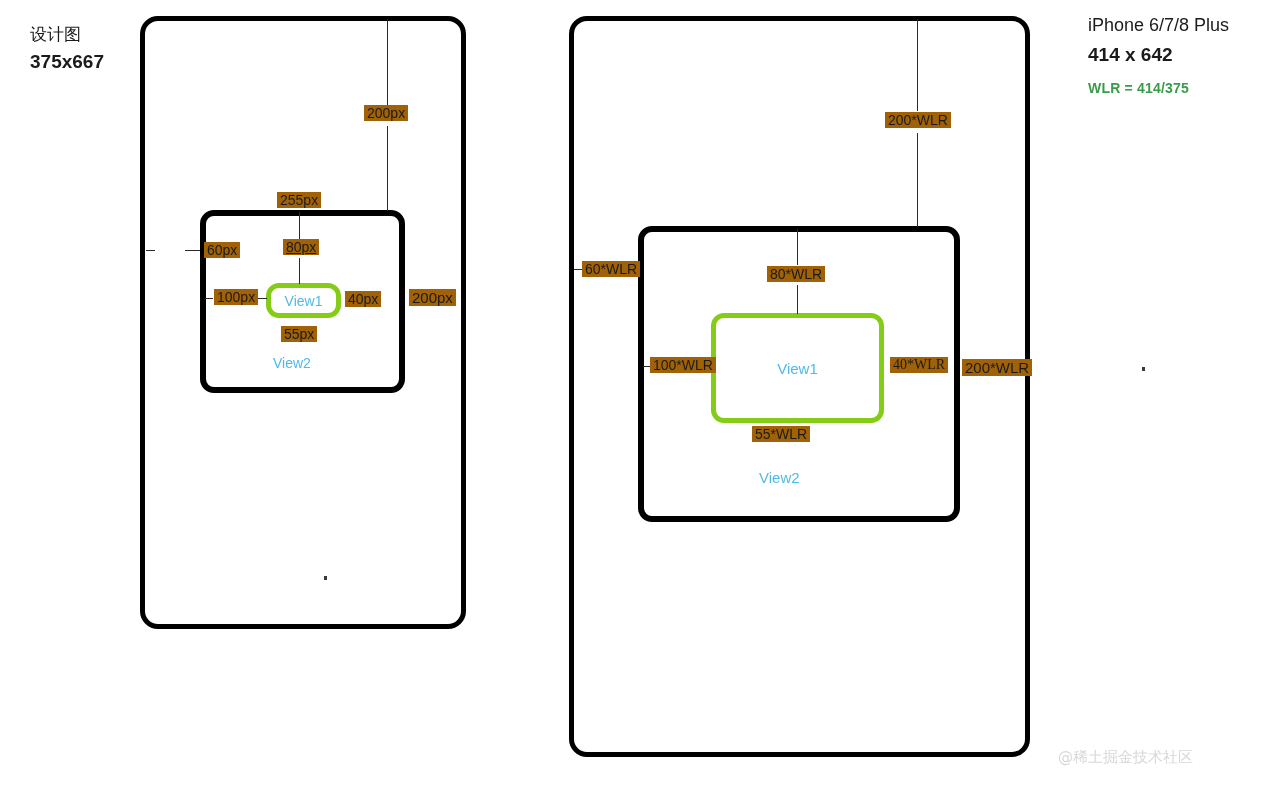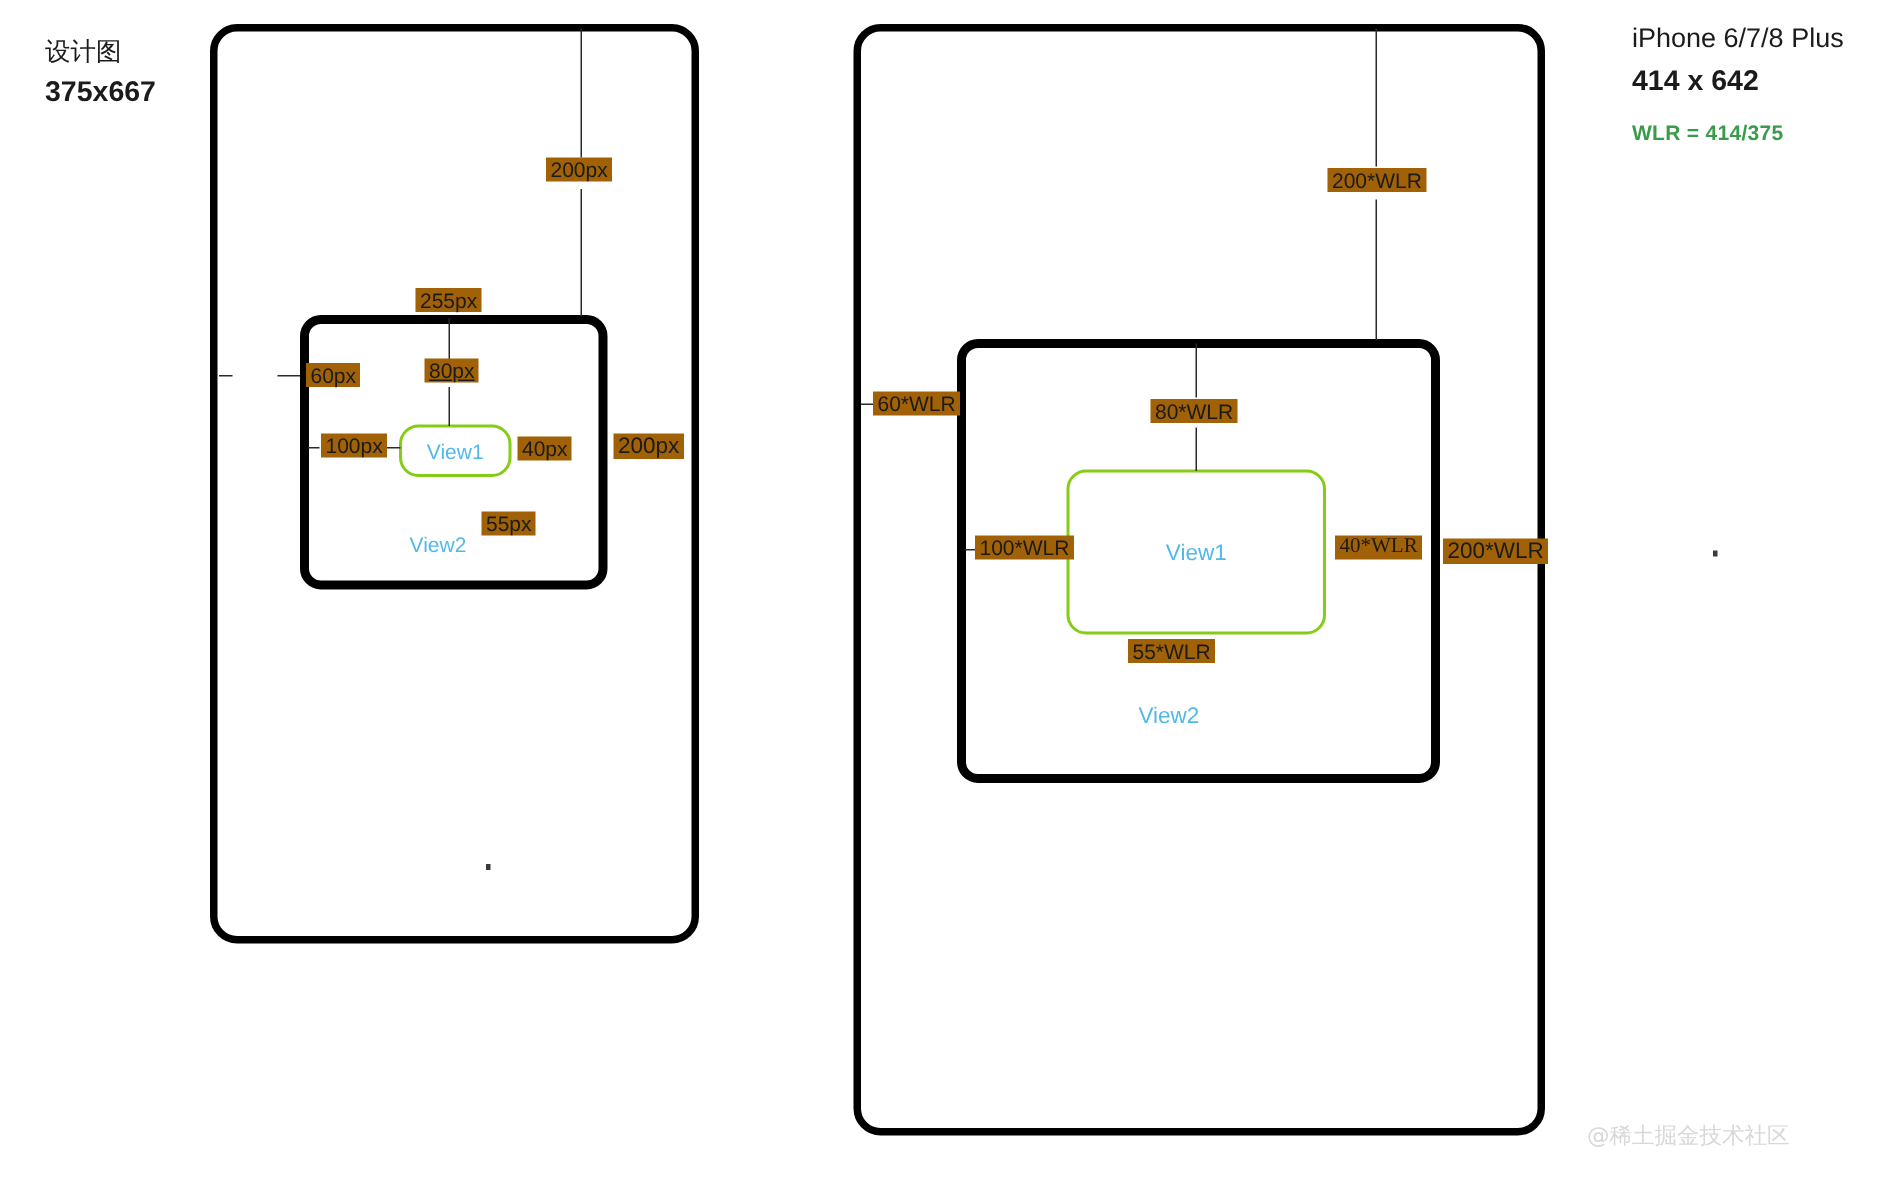--- a/index.html
+++ b/index.html
@@ -55,21 +55,21 @@
     border-radius: 14px;
     background: #ffffff;
     box-sizing: border-box;
   }
   #view2-left  { left: 200px; top: 210px; width: 205px; height: 183px; }
   #view2-right { left: 638px; top: 226px; width: 322px; height: 296px; }
 
   
   .view1 {
     position: absolute;
-    border: 2px solid #84cc16;
+    border: 5px solid #84cc16;
     border-radius: 13px;
     background: #ffffff;
     box-sizing: border-box;
     display: flex;
     align-items: center;
     justify-content: center;
   }
   #view1-left  { left: 266px; top: 283px; width: 75px; height: 35px; }
   #view1-right { left: 711px; top: 313px; width: 173px; height: 110px; }
 
@@ -101,21 +101,21 @@
   }
   .dim.big { font-size: 15px; }
 
   
   #dim-200-left   { left: 364px; top: 105px; }
   #dim-255-left   { left: 277px; top: 192px; }
   #dim-80-left    { left: 283px; top: 239px; text-decoration: underline; }
   #dim-60-left    { left: 156px; top: 242px; margin-left: 48px; }
   #dim-100-left   { left: 214px; top: 289px; }
   #dim-40-left    { left: 345px; top: 291px; }
-  #dim-55-left    { left: 281px; top: 341px; margin-left: 40px; }
+  #dim-55-left    { left: 281px; top: 326px; }
   #dim-200r-left  { left: 409px; top: 289px; }
 
   
   #dim-200-right  { left: 885px; top: 112px; }
   #dim-80-right   { left: 767px; top: 266px; }
   #dim-60-right   { left: 582px; top: 261px; }
   #dim-100-right  { left: 650px; top: 357px; }
   #dim-40-right   { left: 890px; top: 357px; font-family: Liberation Serif, serif; }
   #dim-55-right   { left: 752px; top: 426px; }
   #dim-200r-right { left: 962px; top: 359px; }

